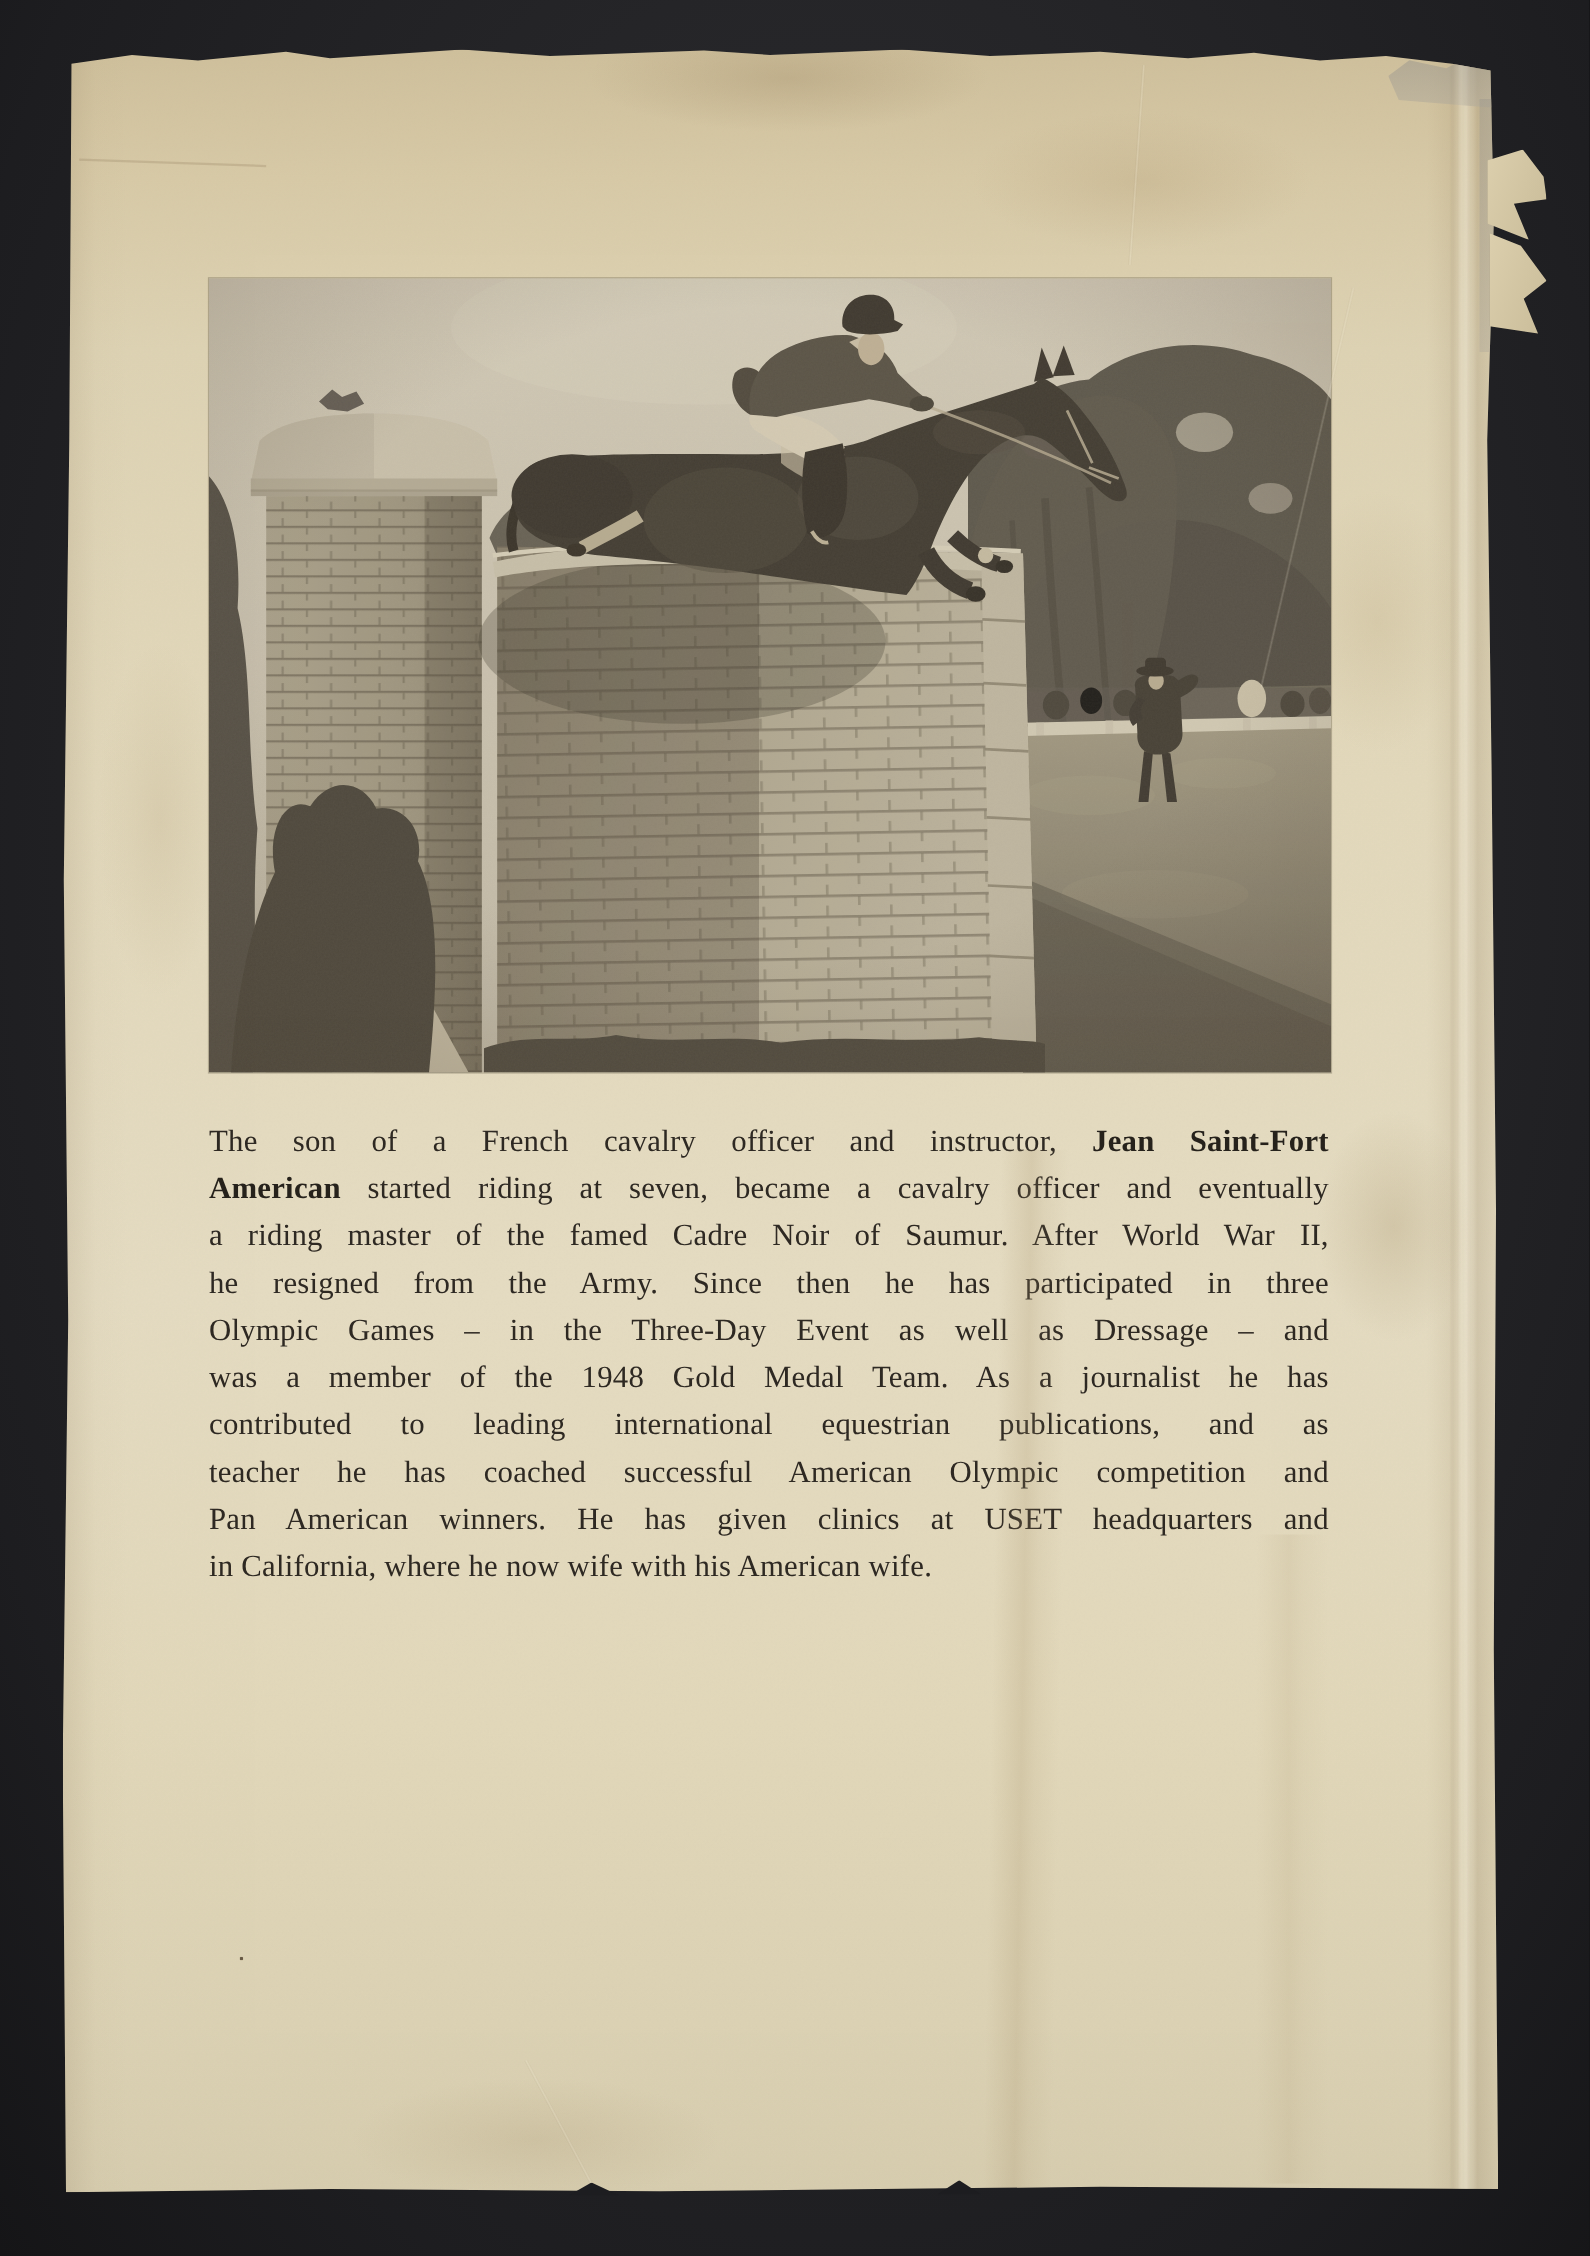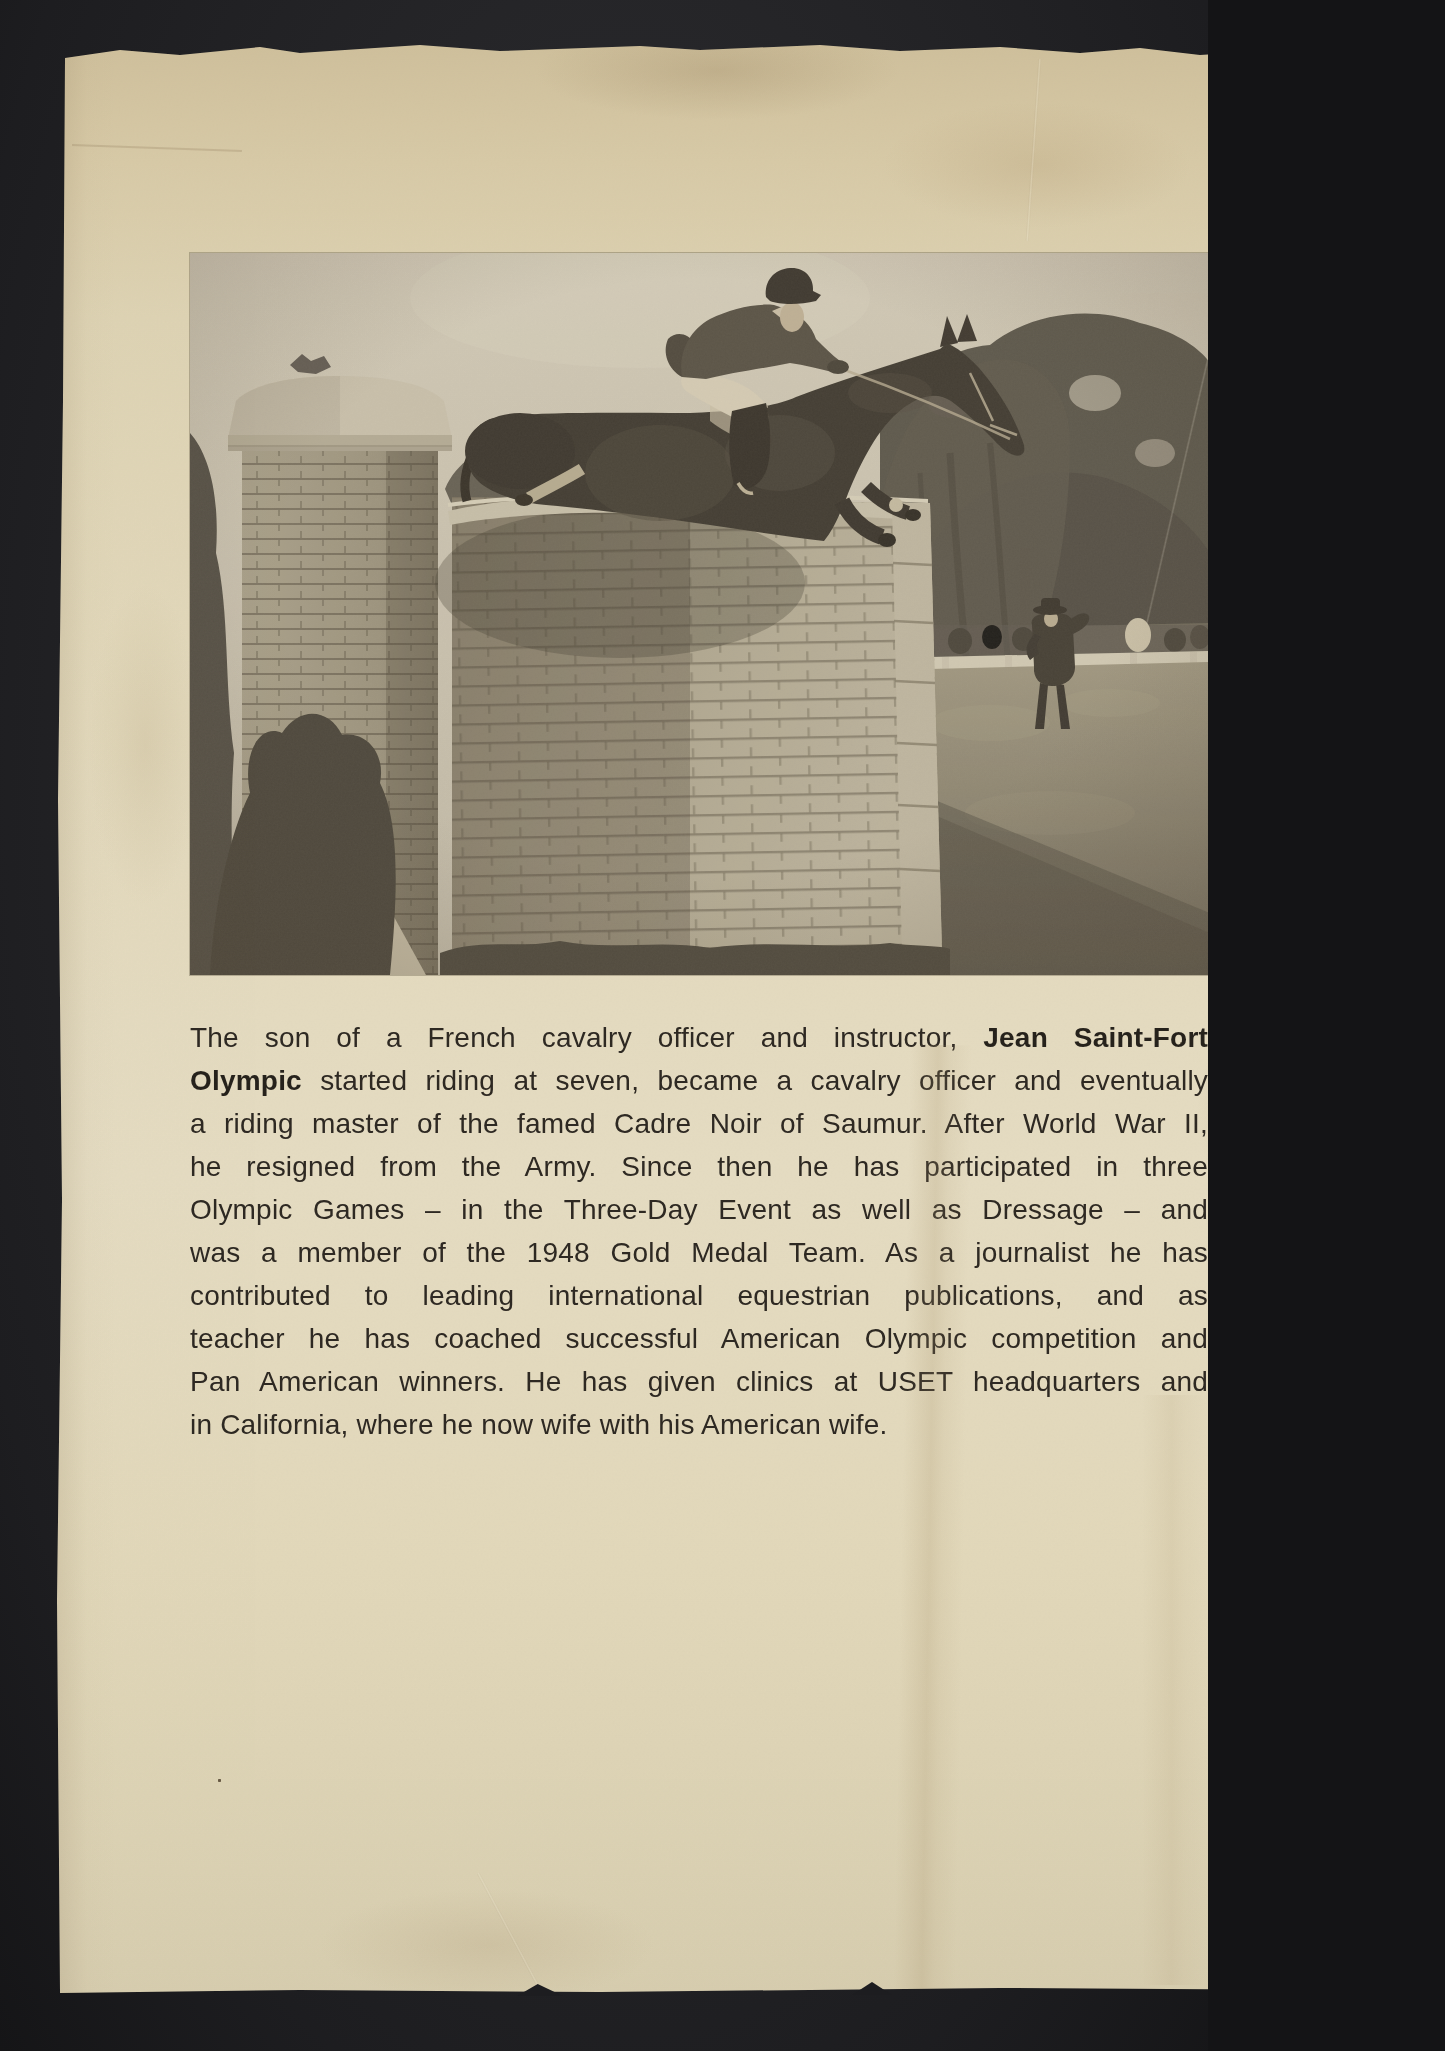--- a/index.html
+++ b/index.html
@@ -1,18 +1,18 @@
 <!DOCTYPE html>
 <html><head>
 <meta charset="utf-8">
 <style>
   html,body{margin:0;padding:0;background:#141416;}
-  .stage{position:relative;width:1208px;height:2051px;overflow:hidden;
+  .stage{position:relative;width:1445px;height:2051px;overflow:hidden;
          background:radial-gradient(ellipse at 52% 38%, #2f2f33 0%, #252528 45%, #1d1d20 78%, #151517 100%);
-         font-family:Liberation Sans, sans-serif;}
+         font-family:Liberation Serif, serif;}
   .book-shadow{position:absolute;left:38px;top:40px;width:1345px;height:1978px;
 novelty               background:rgba(0,0,0,0.5);filter:blur(22px);border-radius:14px;}
   .book{position:absolute;left:57px;top:45px;width:1305px;height:1950px;
         clip-path:polygon(8px 13px,63px 5px,123px 10px,203px 2px,243px 8px,363px 0px,443px 6px,583px 1px,
           643px 5px,763px 0px,843px 6px,943px 2px,1023px 8px,1083px 3px,1143px 10px,1203px 6px,1263px 13px,
           1298px 19px,1301px 155px,1295px 355px,1299px 655px,1303px 1055px,1301px 1455px,1305px 1945px,
           943px 1943px,543px 1947px,243px 1945px,3px 1948px,0px 1555px,5px 1155px,1px 755px,6px 355px);
         background-image:
           radial-gradient(closest-side, rgba(90,75,55,0.9) 0 1.2px, transparent 2.5px),
           radial-gradient(closest-side, rgba(90,75,55,0.7) 0 1px, transparent 2.2px),
@@ -232,21 +232,21 @@
         </g>
 
         <rect x="0" y="0" width="1020" height="722" fill="#cdbfa2" opacity="0.13"></rect>
         <rect x="0" y="0" width="1020" height="722" fill="url(#vign)"></rect>
         <rect x="0" y="0" width="1020" height="722" filter="url(#grain)" opacity="0.09"></rect>
       </svg>
     </div>
 
     <div class="about">
         <div class="line"><span>The son of a French cavalry officer and instructor, </span><span class="b">Jean Saint-Fort</span></div>
-        <div class="line"><span class="b">Olympic</span><span> started riding at seven, became a cavalry officer and eventually</span></div>
+        <div class="line"><span class="b">American</span><span> started riding at seven, became a cavalry officer and eventually</span></div>
         <div class="line"><span>a riding master of the famed Cadre Noir of Saumur. After World War II,</span></div>
         <div class="line"><span>he resigned from the Army. Since then he has participated in three</span></div>
         <div class="line"><span>Olympic Games – in the Three-Day Event as well as Dressage – and</span></div>
         <div class="line"><span>was a member of the 1948 Gold Medal Team. As a journalist he has</span></div>
         <div class="line"><span>contributed to leading international equestrian publications, and as</span></div>
         <div class="line"><span>teacher he has coached successful American Olympic competition and</span></div>
         <div class="line"><span>Pan American winners. He has given clinics at USET headquarters and</span></div>
         <div class="line last"><span>in California, where he now wife with his American wife.</span></div>
       </div>
 

